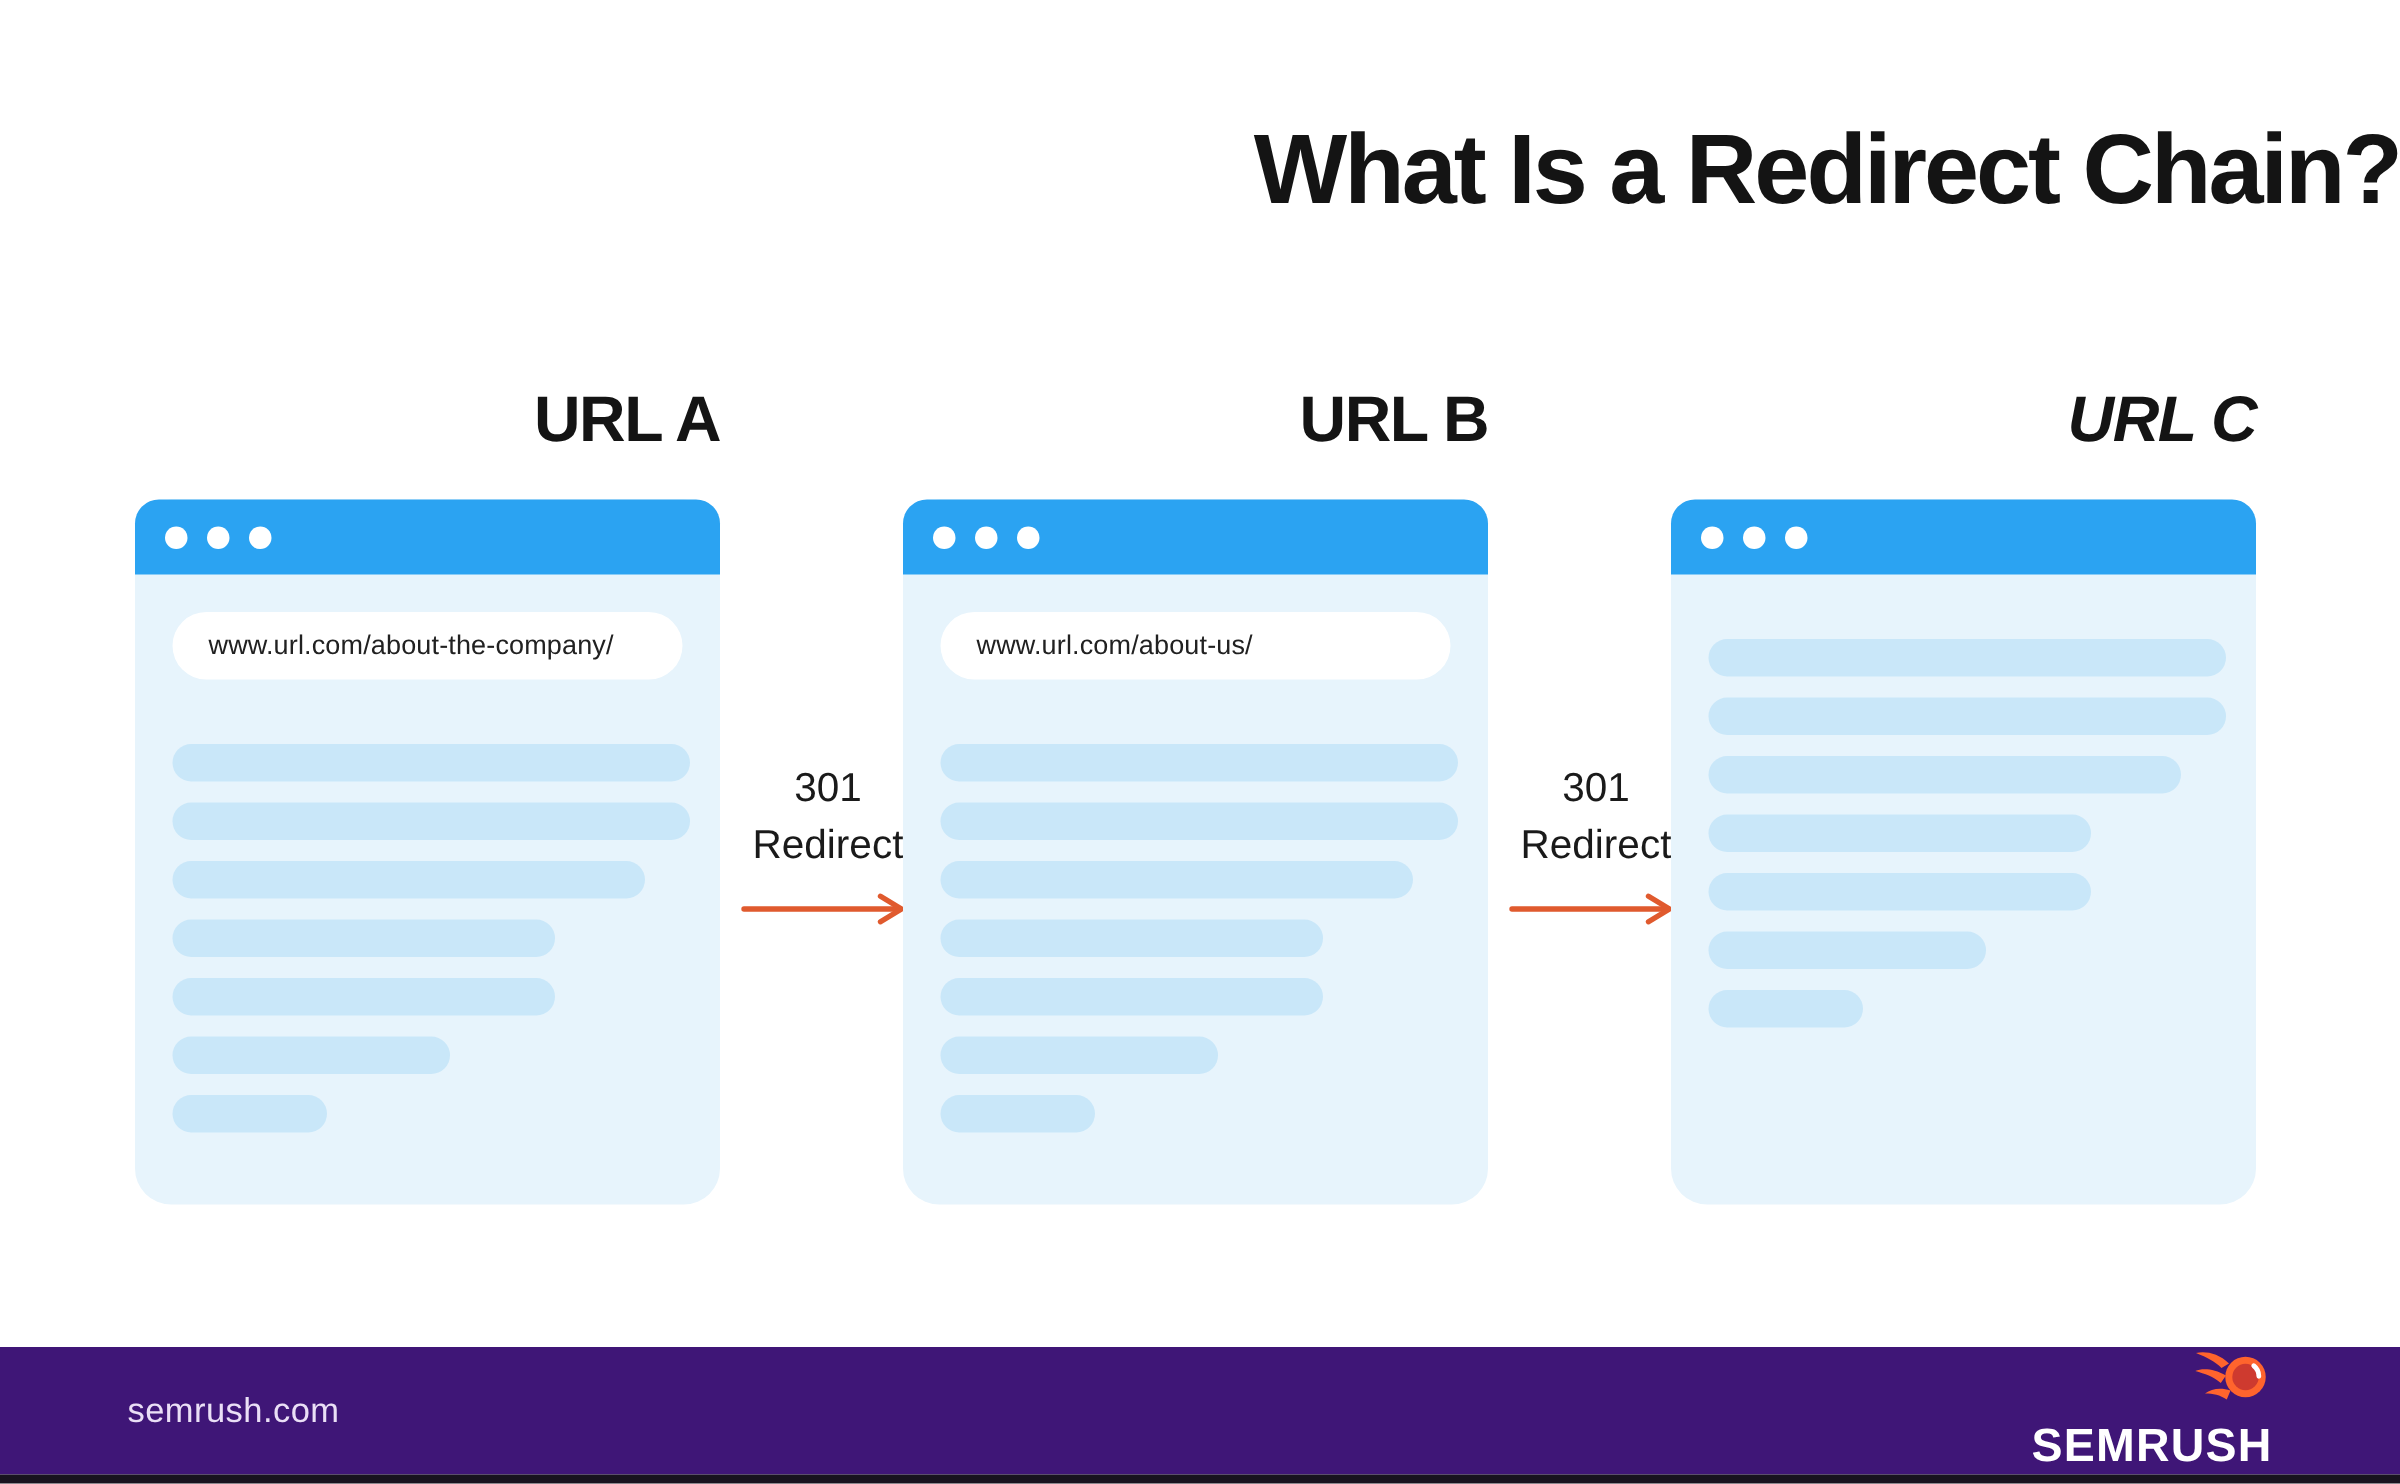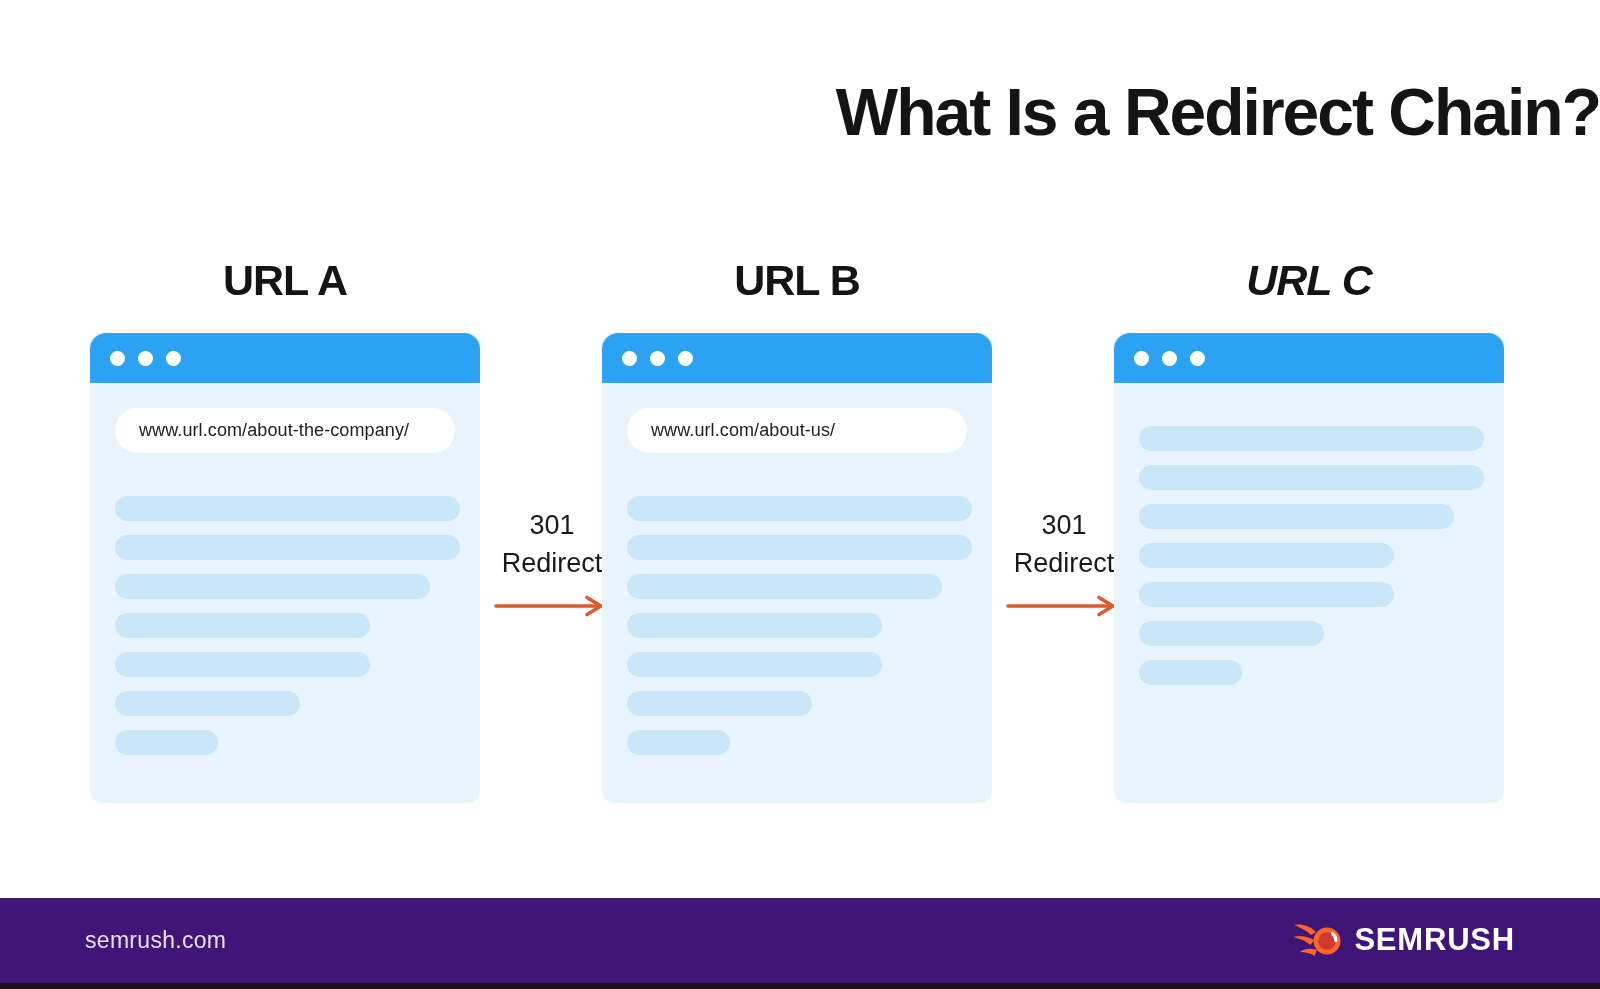--- a/index.html
+++ b/index.html
@@ -18,31 +18,31 @@
     font-size:66px; font-weight:700; letter-spacing:-2px;
     color:#141414;
   }
 
   .col { position:absolute; top:254px; width:390px; }
   .col-a { left:90px; }
   .col-b { left:602px; }
   .col-c { left:1114px;font-style:italic; }
 
   .url-label {
-    text-align:center;
+    text-align:right;
     font-size:43px; font-weight:700; letter-spacing:-1px;
     color:#141414;
     height:53px; line-height:53px;
   }
 
   .browser-window {
     margin-top:26px;
     width:390px; height:470px;
     background:#E7F4FC;
-    border-radius:12px;
+    border-radius:24px;
   }
   .window-header {
     height:50px;
     background:#2BA3F2;
     border-radius:16px 16px 0 0;
     display:flex; align-items:center;
     padding-left:20px; gap:13px;
   }
   .dot {
     width:15px; height:15px; border-radius:50%;
@@ -88,21 +88,21 @@
     padding:0 85px;
   }
   .footer-strip {
     position:absolute; left:0; top:983px;
     width:1600px; height:6px;
     background:#18131F;
   }
   .site-text {
     font-size:23px; color:#EADFF6; letter-spacing:0.3px;
   }
-  .brand { display:flex; align-items:flex-start; gap:9px; }
+  .brand { display:flex; align-items:flex-end; gap:9px;flex-direction:column; }
   .brand-word {
     font-size:31px; font-weight:700; color:#ffffff; letter-spacing:0.8px;
   }
 </style>
 </head>
 <body>
 
 <h1 class="title">What Is a Redirect Chain?</h1>
 
 <div class="col col-a">

